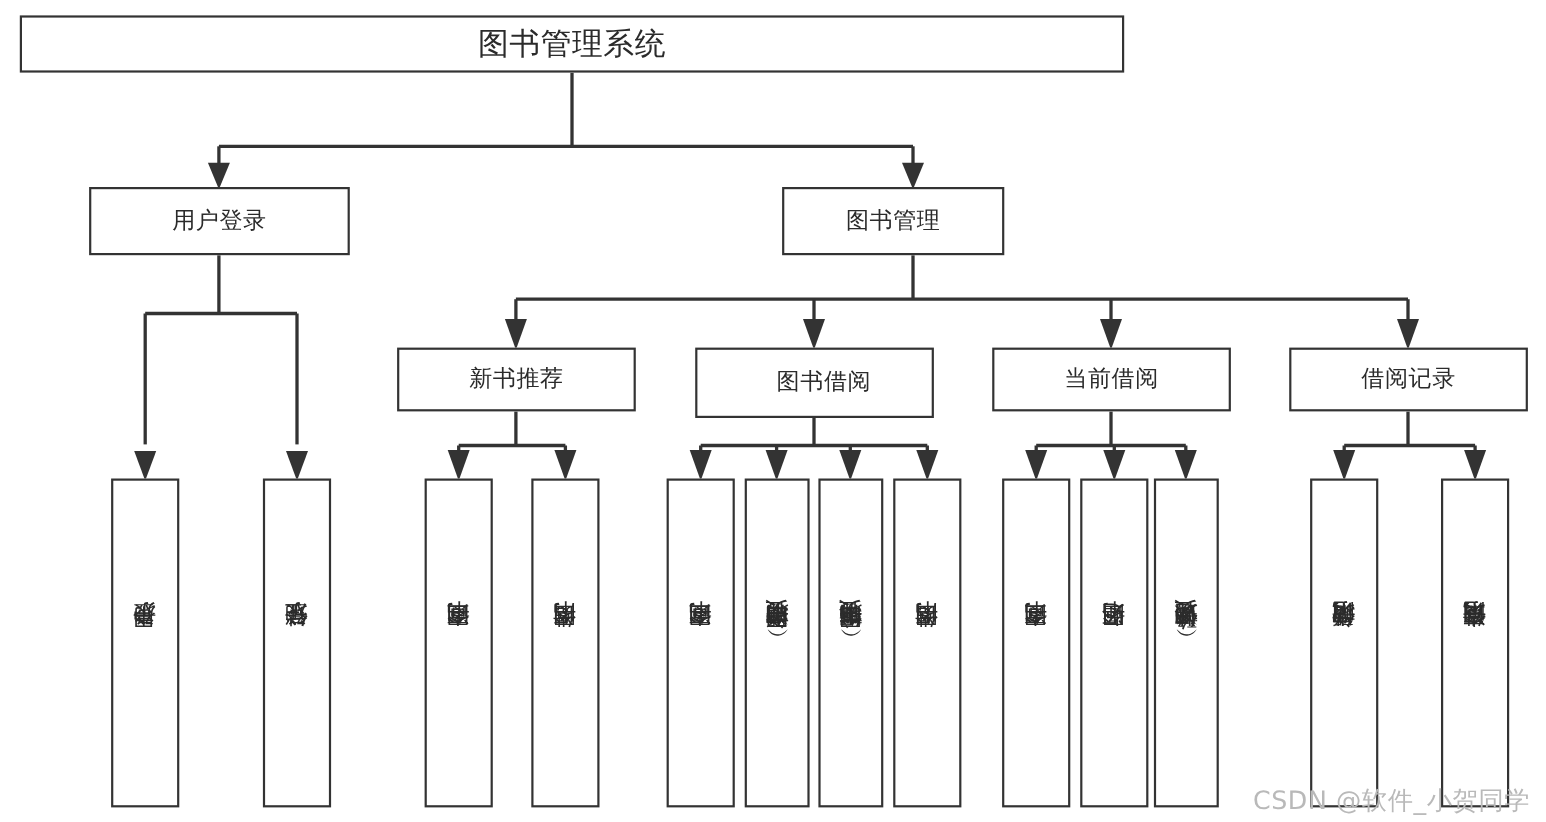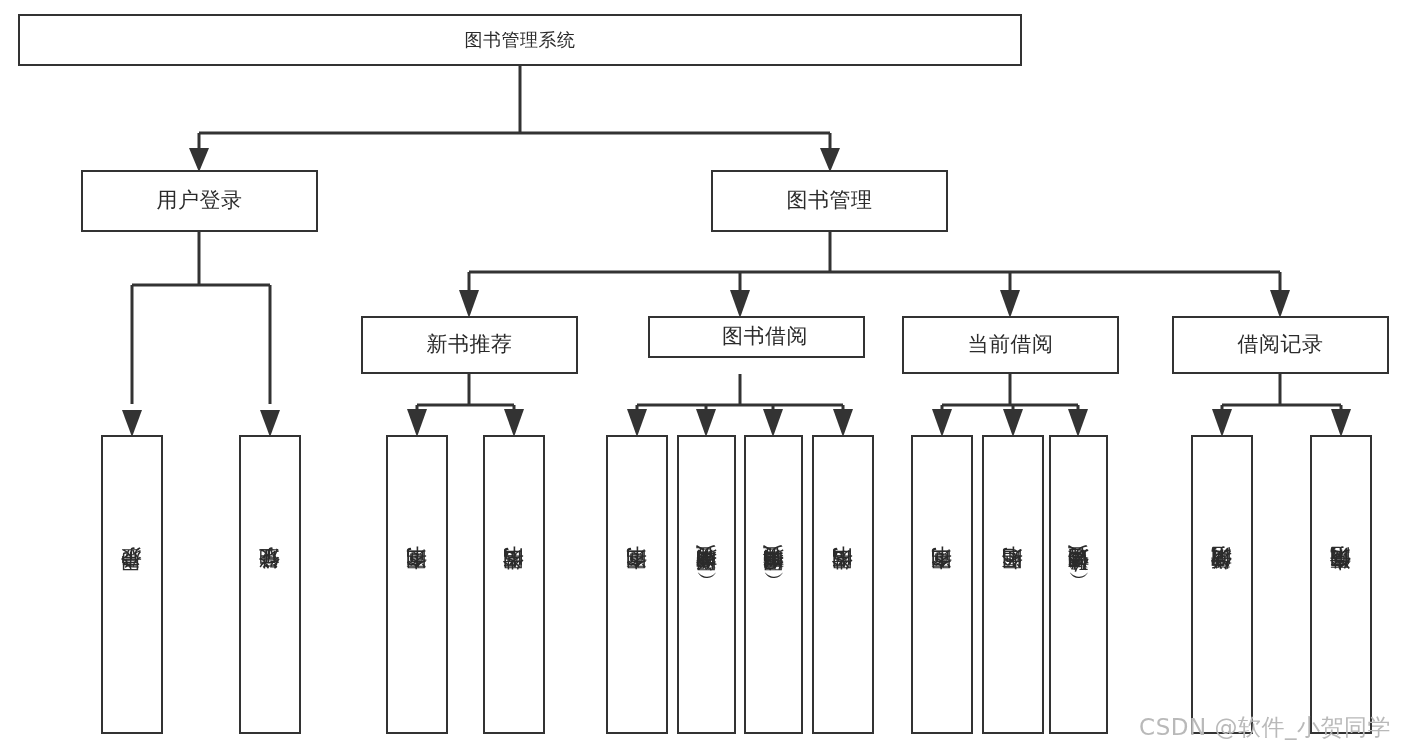--- a/index.html
+++ b/index.html
@@ -45,21 +45,21 @@
   .node-label-v {
     writing-mode: vertical-rl;
     text-orientation: upright;
     font-size: 21px;
     line-height: 1.22;
     letter-spacing: 1px;
     white-space: nowrap;
     transform: rotate(180deg);
   }
   .root-box .node-label-h {
-    font-size: 18px;
+    font-size: 28px;
   }
   #watermark {
     position: absolute;
     right: 14px;
     bottom: 4px;
     font-size: 23px;
     color: #b9b9b9;
     white-space: nowrap;
     letter-spacing: 0.5px;
     pointer-events: none;
@@ -142,28 +142,28 @@
     </g>
   </svg>
 
   <div class="node-box root-box" style="left:18px; top:14px; width:1004px; height:52px;">
     <span class="node-label-h">图书管理系统</span>
   </div>
 
   <div class="node-box" style="left:81px; top:170px; width:237px; height:62px;">
     <span class="node-label-h">用户登录</span>
   </div>
-  <div class="node-box" style="left:711px; top:170px; width:237px; height:62px;">
+  <div class="node-box" style="left:711px; top:170px; width:202px; height:62px;">
     <span class="node-label-h">图书管理</span>
   </div>
 
   <div class="node-box" style="left:361px; top:316px; width:217px; height:58px;">
     <span class="node-label-h">新书推荐</span>
   </div>
-  <div class="node-box" style="left:648px; top:316px; width:217px; height:42px;padding-left:17px;">
+  <div class="node-box" style="left:632px; top:316px; width:217px; height:64px;padding-left:17px;">
     <span class="node-label-h">图书借阅</span>
   </div>
   <div class="node-box" style="left:902px; top:316px; width:217px; height:58px;text-align:right;">
     <span class="node-label-h">当前借阅</span>
   </div>
   <div class="node-box" style="left:1172px; top:316px; width:217px; height:58px;align-items:center;">
     <span class="node-label-h">借阅记录</span>
   </div>
 
   <div class="node-box" style="left:101px; top:435px; width:62px; height:299px;">

